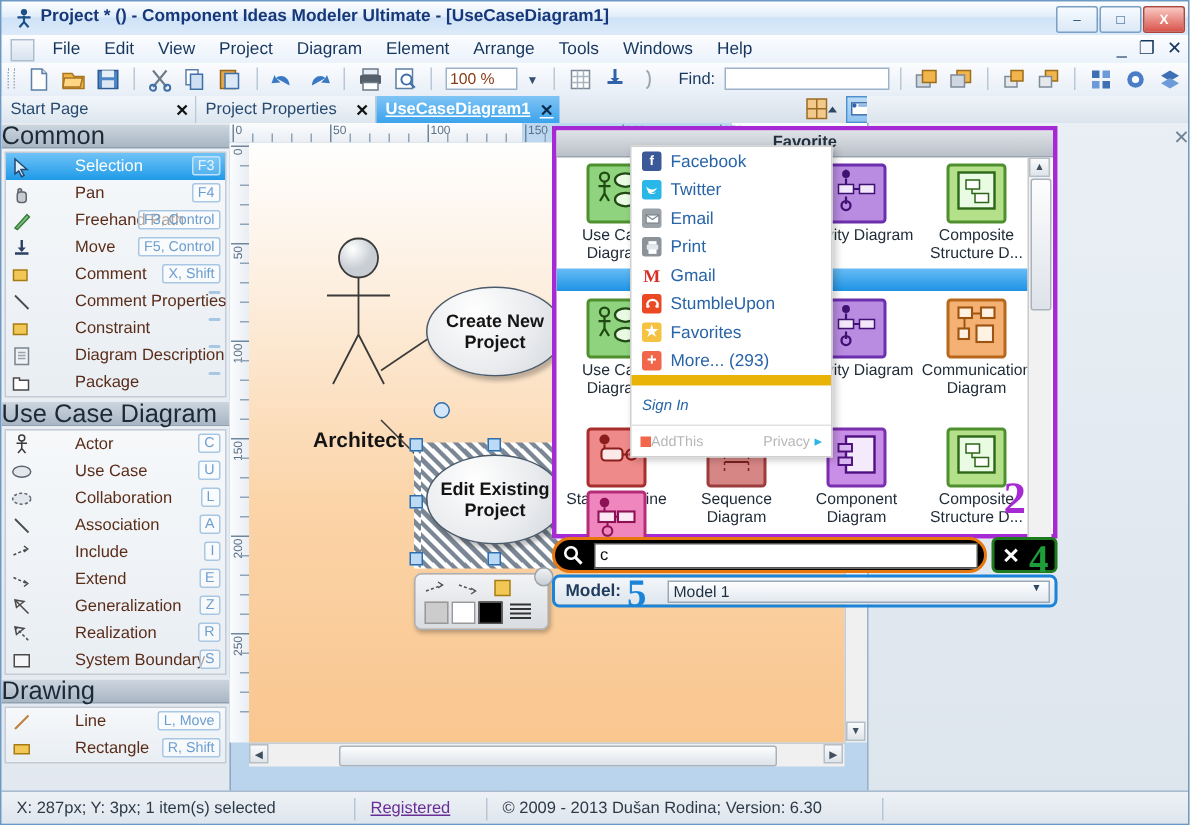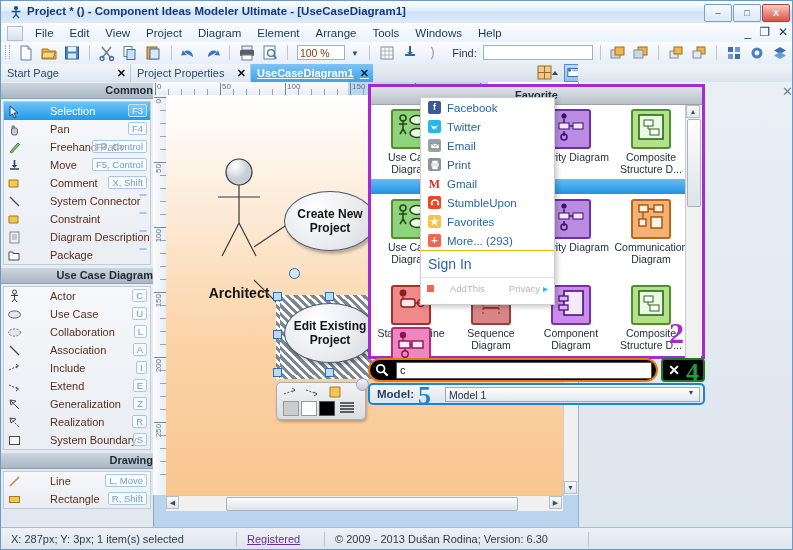--- a/index.html
+++ b/index.html
@@ -60,21 +60,21 @@
     padding:0 4px 0 6px;font-size:11px;box-sizing:border-box;}
   .tab .x{margin-left:8px;font-weight:bold;color:#111;font-size:11px;}
   .tab.inactive{background:linear-gradient(#f2f6fa,#dde6ef);color:#274a70;border-right:1px solid #b9c9d8;}
   .tab.active{background:linear-gradient(#7fc4f5,#3ba3ec);color:#fff;font-weight:bold;text-decoration:underline;}
 
   
   .palette{position:absolute;left:0;top:81px;width:152px;height:445px;
     background:linear-gradient(#eef2f6,#e2e8ef);border-right:1px solid #8fa8c0;}
   .pal-head{height:15px;background:linear-gradient(#cdd6df,#a9b6c3);
     border-bottom:1px solid #8fa0b0;border-top:1px solid #e6ecf2;
-    text-align:right;font-weight:bold;font-size:11px;color:#1c2a38;line-height:15px;}
+    text-align:left;font-weight:normal;font-size:17px;color:#1c2a38;line-height:15px;}
   .pal-list{background:linear-gradient(#f6f8fa,#e9eef3);border:1px solid #c3ccd6;margin:2px;}
   .pal-item{height:18px;display:flex;align-items:center;padding:0 3px;position:relative;}
   .pal-item.sel{background:linear-gradient(#6fc3f7,#1f9ae8);}
   .pal-item.sel .pal-lbl{color:#fff;}
   .pal-ico{width:15px;height:15px;margin-right:4px;flex:0 0 15px;position:relative;}
   .pal-lbl{font-size:11px;color:#5a2d1a;white-space:nowrap;margin-left:24px;}
   .pal-key{position:absolute;right:3px;top:2px;font-size:9.5px;color:#6c9ed0;
     border:1px solid #a8c7e4;border-radius:2px;padding:0 3px;background:rgba(255,255,255,.55);}
   .pal-item.sel .pal-key{color:#eaf6ff;border-color:#bfe2fb;background:rgba(255,255,255,.18);}
 
@@ -152,21 +152,21 @@
   .fav-num{position:absolute;right:18px;bottom:6px;font-size:30px;font-weight:bold;color:#a62ad4;font-family:"Liberation Serif",serif;}
 
   
   .addthis{position:absolute;left:419px;top:96px;width:133px;height:206px;
     background:#fff;border:1px solid #cfcfcf;box-shadow:2px 2px 5px rgba(0,0,0,.22);}
   .at-item{height:19px;display:flex;align-items:center;padding-left:7px;}
   .at-ico{width:13px;height:13px;margin-right:6px;border-radius:2px;color:#fff;
     font-size:9px;font-weight:bold;display:flex;align-items:center;justify-content:center;line-height:1;}
   .at-lbl{font-size:11.5px;color:#2864a8;}
   .at-sign{height:26px;display:flex;align-items:center;padding-left:7px;
-    border-top:1px solid #eab308;font-size:14px;color:#2864a8;}
+    border-top:7px solid #eab308;font-size:10px;color:#2864a8;font-style:italic;}
   .at-foot{height:20px;border-top:1px solid #e2e2e2;display:flex;align-items:center;
     padding:0 6px;justify-content:space-between;font-size:9.5px;color:#b6b6b6;}
 
   
   .searchrow{position:absolute;left:367px;top:357px;width:337px;height:24px;}
   .searchbox{position:absolute;left:0;top:0;width:290px;height:24px;
     background:#000;border:2px solid #e8780d;border-radius:12px;box-sizing:border-box;
     display:flex;align-items:center;}
   .search-input{flex:1;height:17px;margin:0 4px 0 2px;background:#fff;border:1px solid #555;
     font-size:11px;color:#111;padding:0 3px;box-sizing:border-box;display:flex;align-items:center;}
@@ -505,21 +505,21 @@
           </span>
           <span class="pal-lbl">Comment</span>
           <span class="pal-key">X, Shift</span>
         </div>
         <div class="pal-item">
           <span class="pal-ico">
             <svg viewBox="0 0 15 15" width="15" height="15">
                 <path d="M3 3l9 9" stroke="#4a4a4a" stroke-width="1.2"></path>
               </svg>
           </span>
-          <span class="pal-lbl">System Connector</span>
+          <span class="pal-lbl">Comment Properties</span>
           <span class="pal-key"></span>
         </div>
         <div class="pal-item">
           <span class="pal-ico">
             <svg viewBox="0 0 15 15" width="15" height="15">
                 <path d="M2 4h7l2 0v7H2z" fill="#f3c755" stroke="#a57c14"></path>
               </svg>
           </span>
           <span class="pal-lbl">Constraint</span>
           <span class="pal-key"></span>
@@ -1029,21 +1029,21 @@
     <div class="at-item">
       <span class="at-ico" style="background:#f5c242;color:#fff;font-size:10px">★</span>
       <span class="at-lbl">Favorites</span>
     </div>
     <div class="at-item">
       <span class="at-ico" style="background:#f2674b;font-size:11px">+</span>
       <span class="at-lbl">More... (293)</span>
     </div>
     <div class="at-sign">Sign In</div>
     <div class="at-foot">
-      <span style="display:flex;align-items:center;gap:16px;">
+      <span style="display:flex;align-items:center;gap:0;">
         <span style="width:7px;height:7px;background:#f2674b;display:inline-block;"></span>
         <span>AddThis</span>
       </span>
       <span style="display:flex;align-items:center;gap:3px;">
         <span>Privacy</span>
         <span style="color:#29b6e8;font-size:10px;">▸</span>
       </span>
     </div>
   </div>
 

